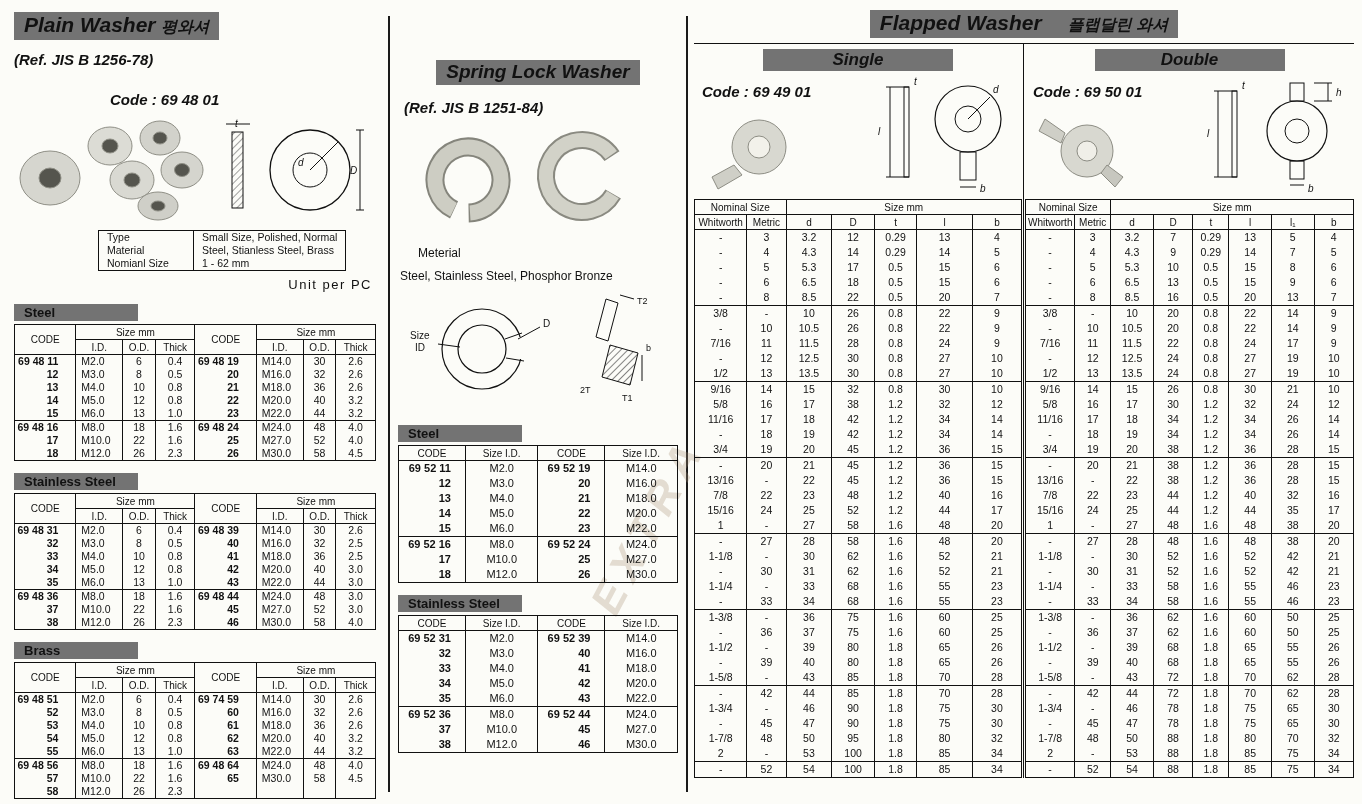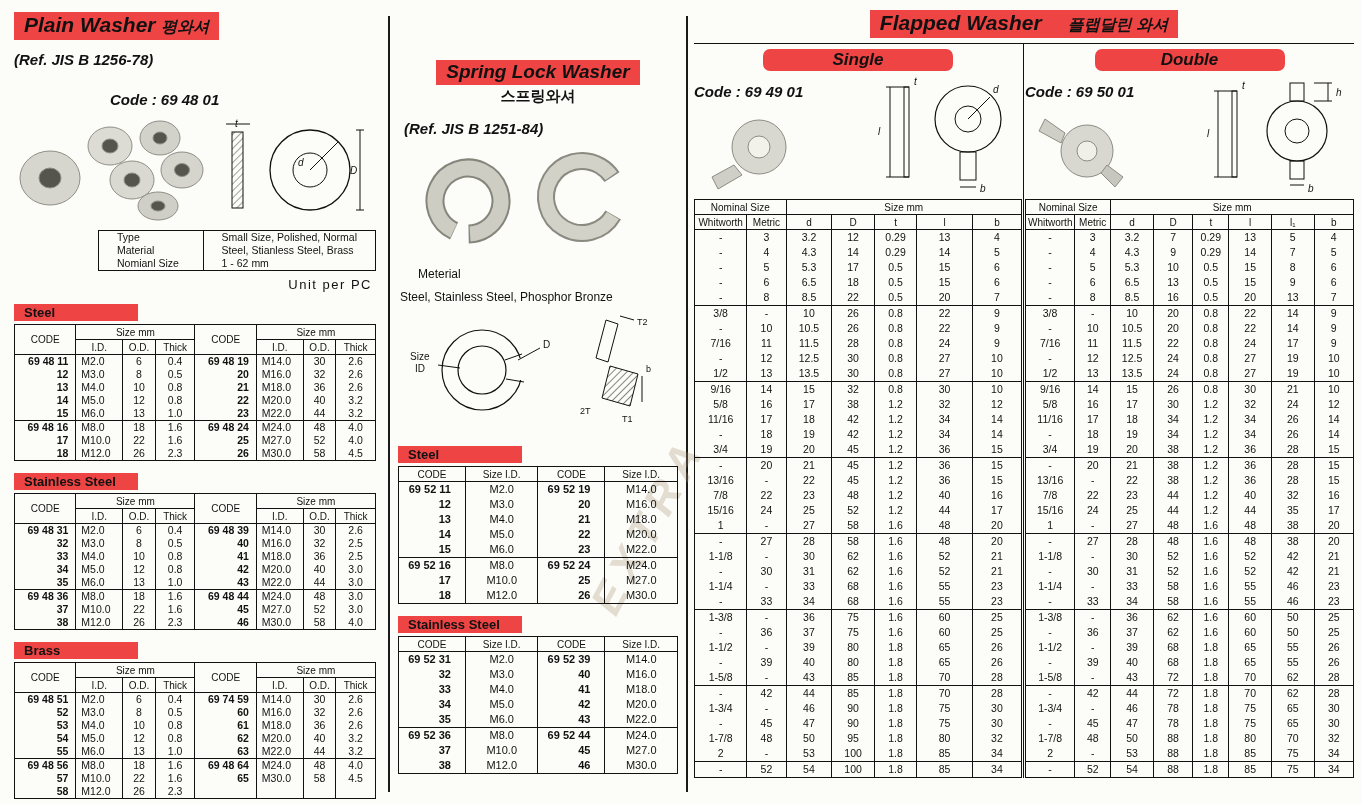--- a/index.html
+++ b/index.html
@@ -3,60 +3,60 @@
 <meta charset="utf-8">
 <style>
   html,body{margin:0;padding:0;}
   body{width:1362px;height:804px;position:relative;background:#fcfcf8;color:#111;
        font-family:"Liberation Sans","DejaVu Sans",sans-serif;overflow:hidden;}
   .vdiv{position:absolute;top:16px;bottom:12px;width:1.5px;background:#1a1a1a;}
   .col{position:absolute;}
   #col-plain{left:14px;top:12px;width:362px;}
   #col-spring{left:398px;top:12px;width:280px;margin-top:48px;}
   #col-flapped{left:694px;top:10px;width:660px;}
-  .hl{background:#ef4444;}
+  .hl{background:#737373;}
   .title{font-weight:bold;font-style:italic;font-size:21px;display:inline-block;padding:1px 10px 2px;}
   .title .kr{font-size:16px;}
   .kr-gap{display:inline-block;width:26px;}
   .refline{font-weight:bold;font-style:italic;font-size:15px;margin-top:11px;}
   .codeline{font-weight:bold;font-style:italic;font-size:15px;margin:23px 0 0 96px;}
   .figrow{display:flex;gap:8px;margin-top:8px;height:110px;align-items:flex-start;}
   .spec-box{border-collapse:collapse;border:1px solid #111;margin:4px 0 0 84px;font-size:10.5px;}
-  .spec-box td{padding:0 18px;line-height:13px;vertical-align:top;white-space:nowrap;}
+  .spec-box td{padding:0 8px;line-height:13px;vertical-align:top;white-space:nowrap;}
   .spec-box td.sb-l{border-right:1px solid #111;width:78px;}
   .unit{font-size:13px;letter-spacing:1.5px;text-align:right;margin:6px 4px 0 0;}
   .mat{font-weight:bold;font-size:13px;display:inline-block;min-width:104px;padding:1px 10px;margin:12px 0 3px;}
   table.dtab{border-collapse:collapse;border:1.5px solid #111;table-layout:fixed;width:100%;}
   .dtab th{border:1px solid #111;font-weight:normal;font-size:10px;padding:0 2px;height:14px;white-space:nowrap;overflow:hidden;}
   .dtab td{border-left:1px solid #111;border-right:1px solid #111;font-size:10.5px;text-align:center;
            padding:0 2px;height:13px;line-height:13px;white-space:nowrap;overflow:hidden;}
   .dtab tr.gs td{border-top:1px solid #111;}
   .plain-tab{width:350px;}
-  .plain-tab td:nth-child(1),.plain-tab td:nth-child(5){font-weight:bold;text-align:right;padding-right:7px;}
+  .plain-tab td:nth-child(1),.plain-tab td:nth-child(5){font-weight:bold;text-align:right;padding-right:17px;}
   .plain-tab td:nth-child(2),.plain-tab td:nth-child(6){text-align:left;padding-left:5px;}
   .spring-tab{width:272px;}
   .spring-tab td{height:15px;line-height:15px;font-size:11px;}
   .spring-tab td:nth-child(1),.spring-tab td:nth-child(3){font-weight:bold;text-align:right;padding-right:14px;}
   
   .sp-title-row{text-align:center;}
   .sp-kr{text-align:center;font-weight:bold;font-size:15px;margin-top:2px;}
   #col-spring .refline{margin-top:14px;margin-left:6px;}
   #col-spring .codeline{margin:2px 0 0 6px;}
   .material-label{font-size:12px;margin:8px 0 0 20px;}
   .material-value{font-size:12px;margin:9px 0 0 2px;}
   
   .fw-titlerow{border-bottom:1.5px solid #111;text-align:center;padding-bottom:5px;}
   .fw-body{display:flex;align-items:stretch;}
   .fw-half{box-sizing:border-box;}
   .fw-single{width:330px;border-right:1.5px solid #111;padding-right:1px;}
   .fw-double{flex:1;padding-left:1px;}
   .fw-head{position:relative;height:150px;}
   .fw-headingrow{text-align:center;margin-top:5px;}
-  .fw-heading{font-style:italic;font-weight:bold;font-size:17px;display:inline-block;min-width:150px;padding:1px 20px;border-radius:7px;}
-  .fw-code{position:absolute;left:0;top:34px;font-weight:bold;font-style:italic;font-size:15px;}
+  .fw-heading{font-style:italic;font-weight:bold;font-size:17px;display:inline-block;min-width:150px;padding:1px 20px;}
+  .fw-code{position:absolute;left:8px;top:34px;font-weight:bold;font-style:italic;font-size:15px;}
   .fw-photo{position:absolute;left:10px;top:54px;}
   .fw-dim{position:absolute;right:2px;top:24px;}
   .fw-tab td{height:15px;line-height:15px;}
   .watermark{position:absolute;left:498px;top:500px;width:300px;text-align:center;font-size:44px;font-weight:bold;
              font-style:italic;letter-spacing:9px;color:rgba(168,146,120,0.30);transform:rotate(-62deg);pointer-events:none;}
 </style>
 </head>
 <body>
 
 <div class="vdiv" style="left:388px;"></div>
@@ -468,21 +468,20 @@
           <td></td>
         </tr>
       </tbody>
   </table>
 </section>
 
 <section class="col" id="col-spring">
   <div class="sp-title-row">
     <div class="title hl" style="font-size:19px;">Spring Lock Washer</div>
   </div>
-  <div class="sp-kr">스프링와셔</div>
   <div class="refline">(Ref. JIS B 1251-84)</div>
 
   <svg width="258" height="112" viewBox="0 0 258 112" style="margin-top:6px;">
     <g fill="none" stroke-linecap="butt">
       <circle cx="70" cy="58" r="33" stroke="#85857c" stroke-width="19" stroke-dasharray="192 16" transform="rotate(115 70 58)"></circle>
       <circle cx="70" cy="58" r="33" stroke="#cdcdc3" stroke-width="15" stroke-dasharray="190 18" transform="rotate(116 70 58)"></circle>
       <circle cx="184" cy="54" r="36" stroke="#8a8a81" stroke-width="18" stroke-dasharray="186 42" transform="rotate(30 184 54)"></circle>
       <circle cx="184" cy="54" r="36" stroke="#d2d2c8" stroke-width="14" stroke-dasharray="184 44" transform="rotate(31 184 54)"></circle>
     </g>
   </svg>

